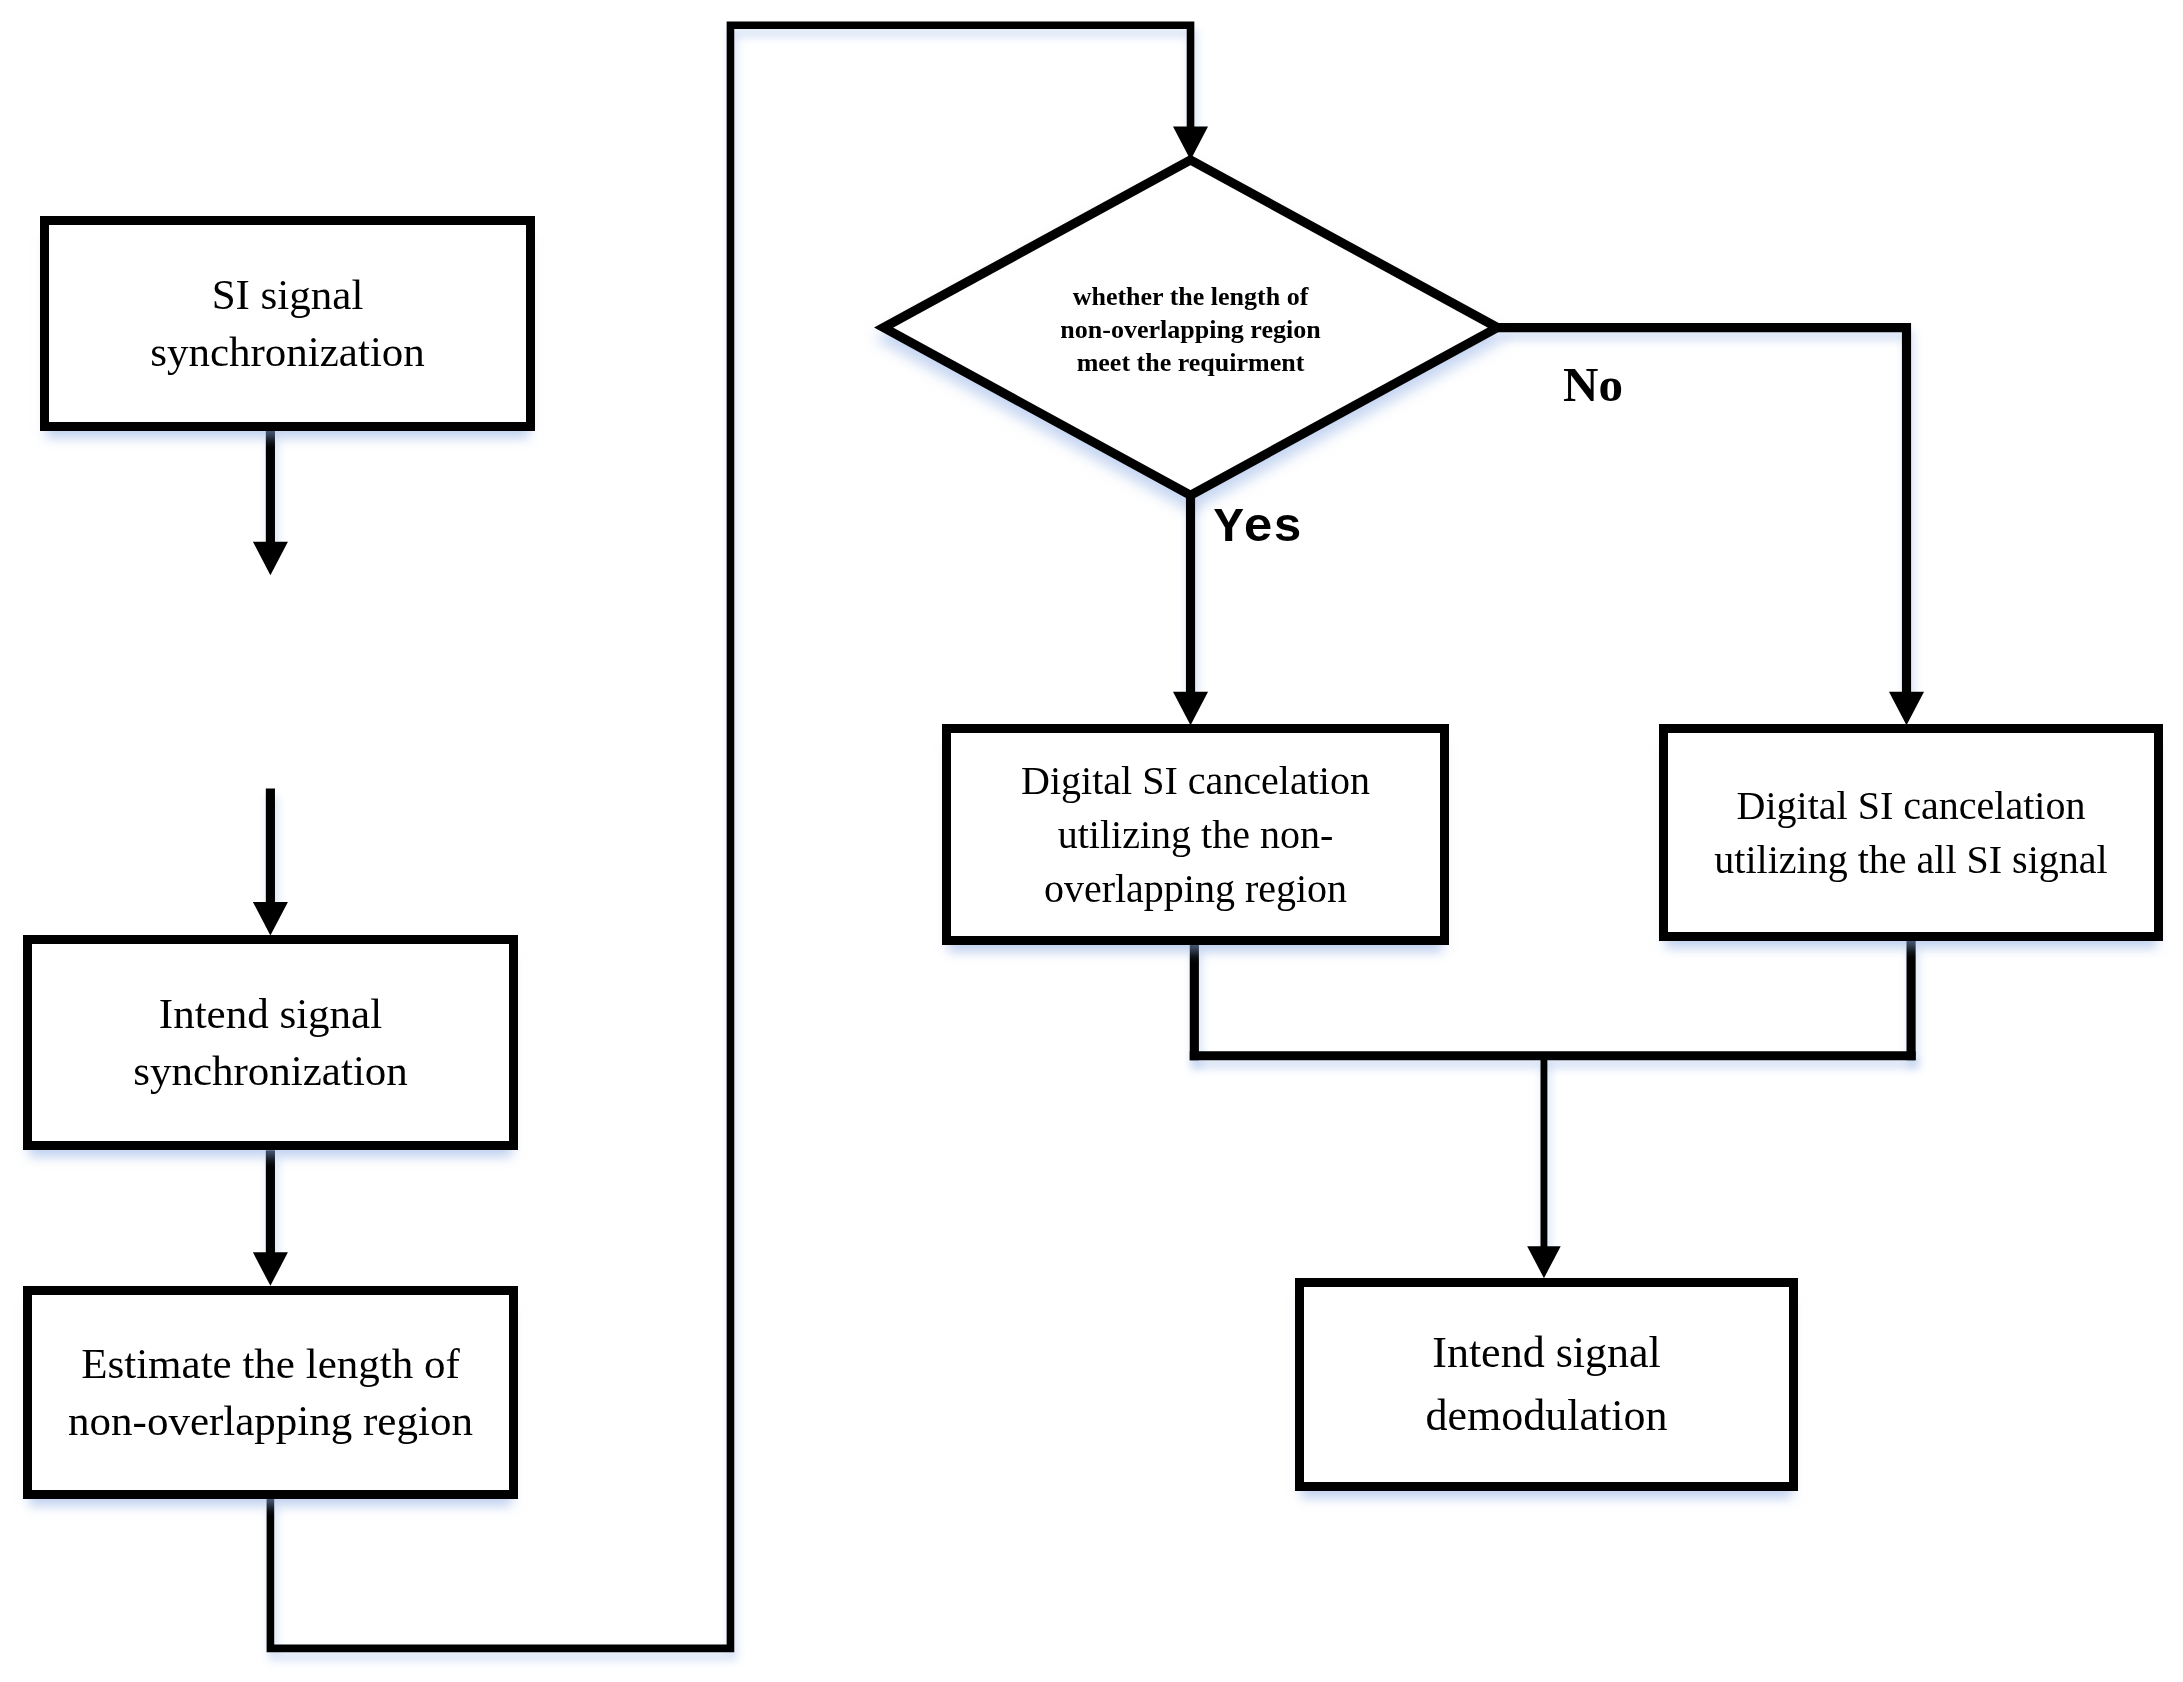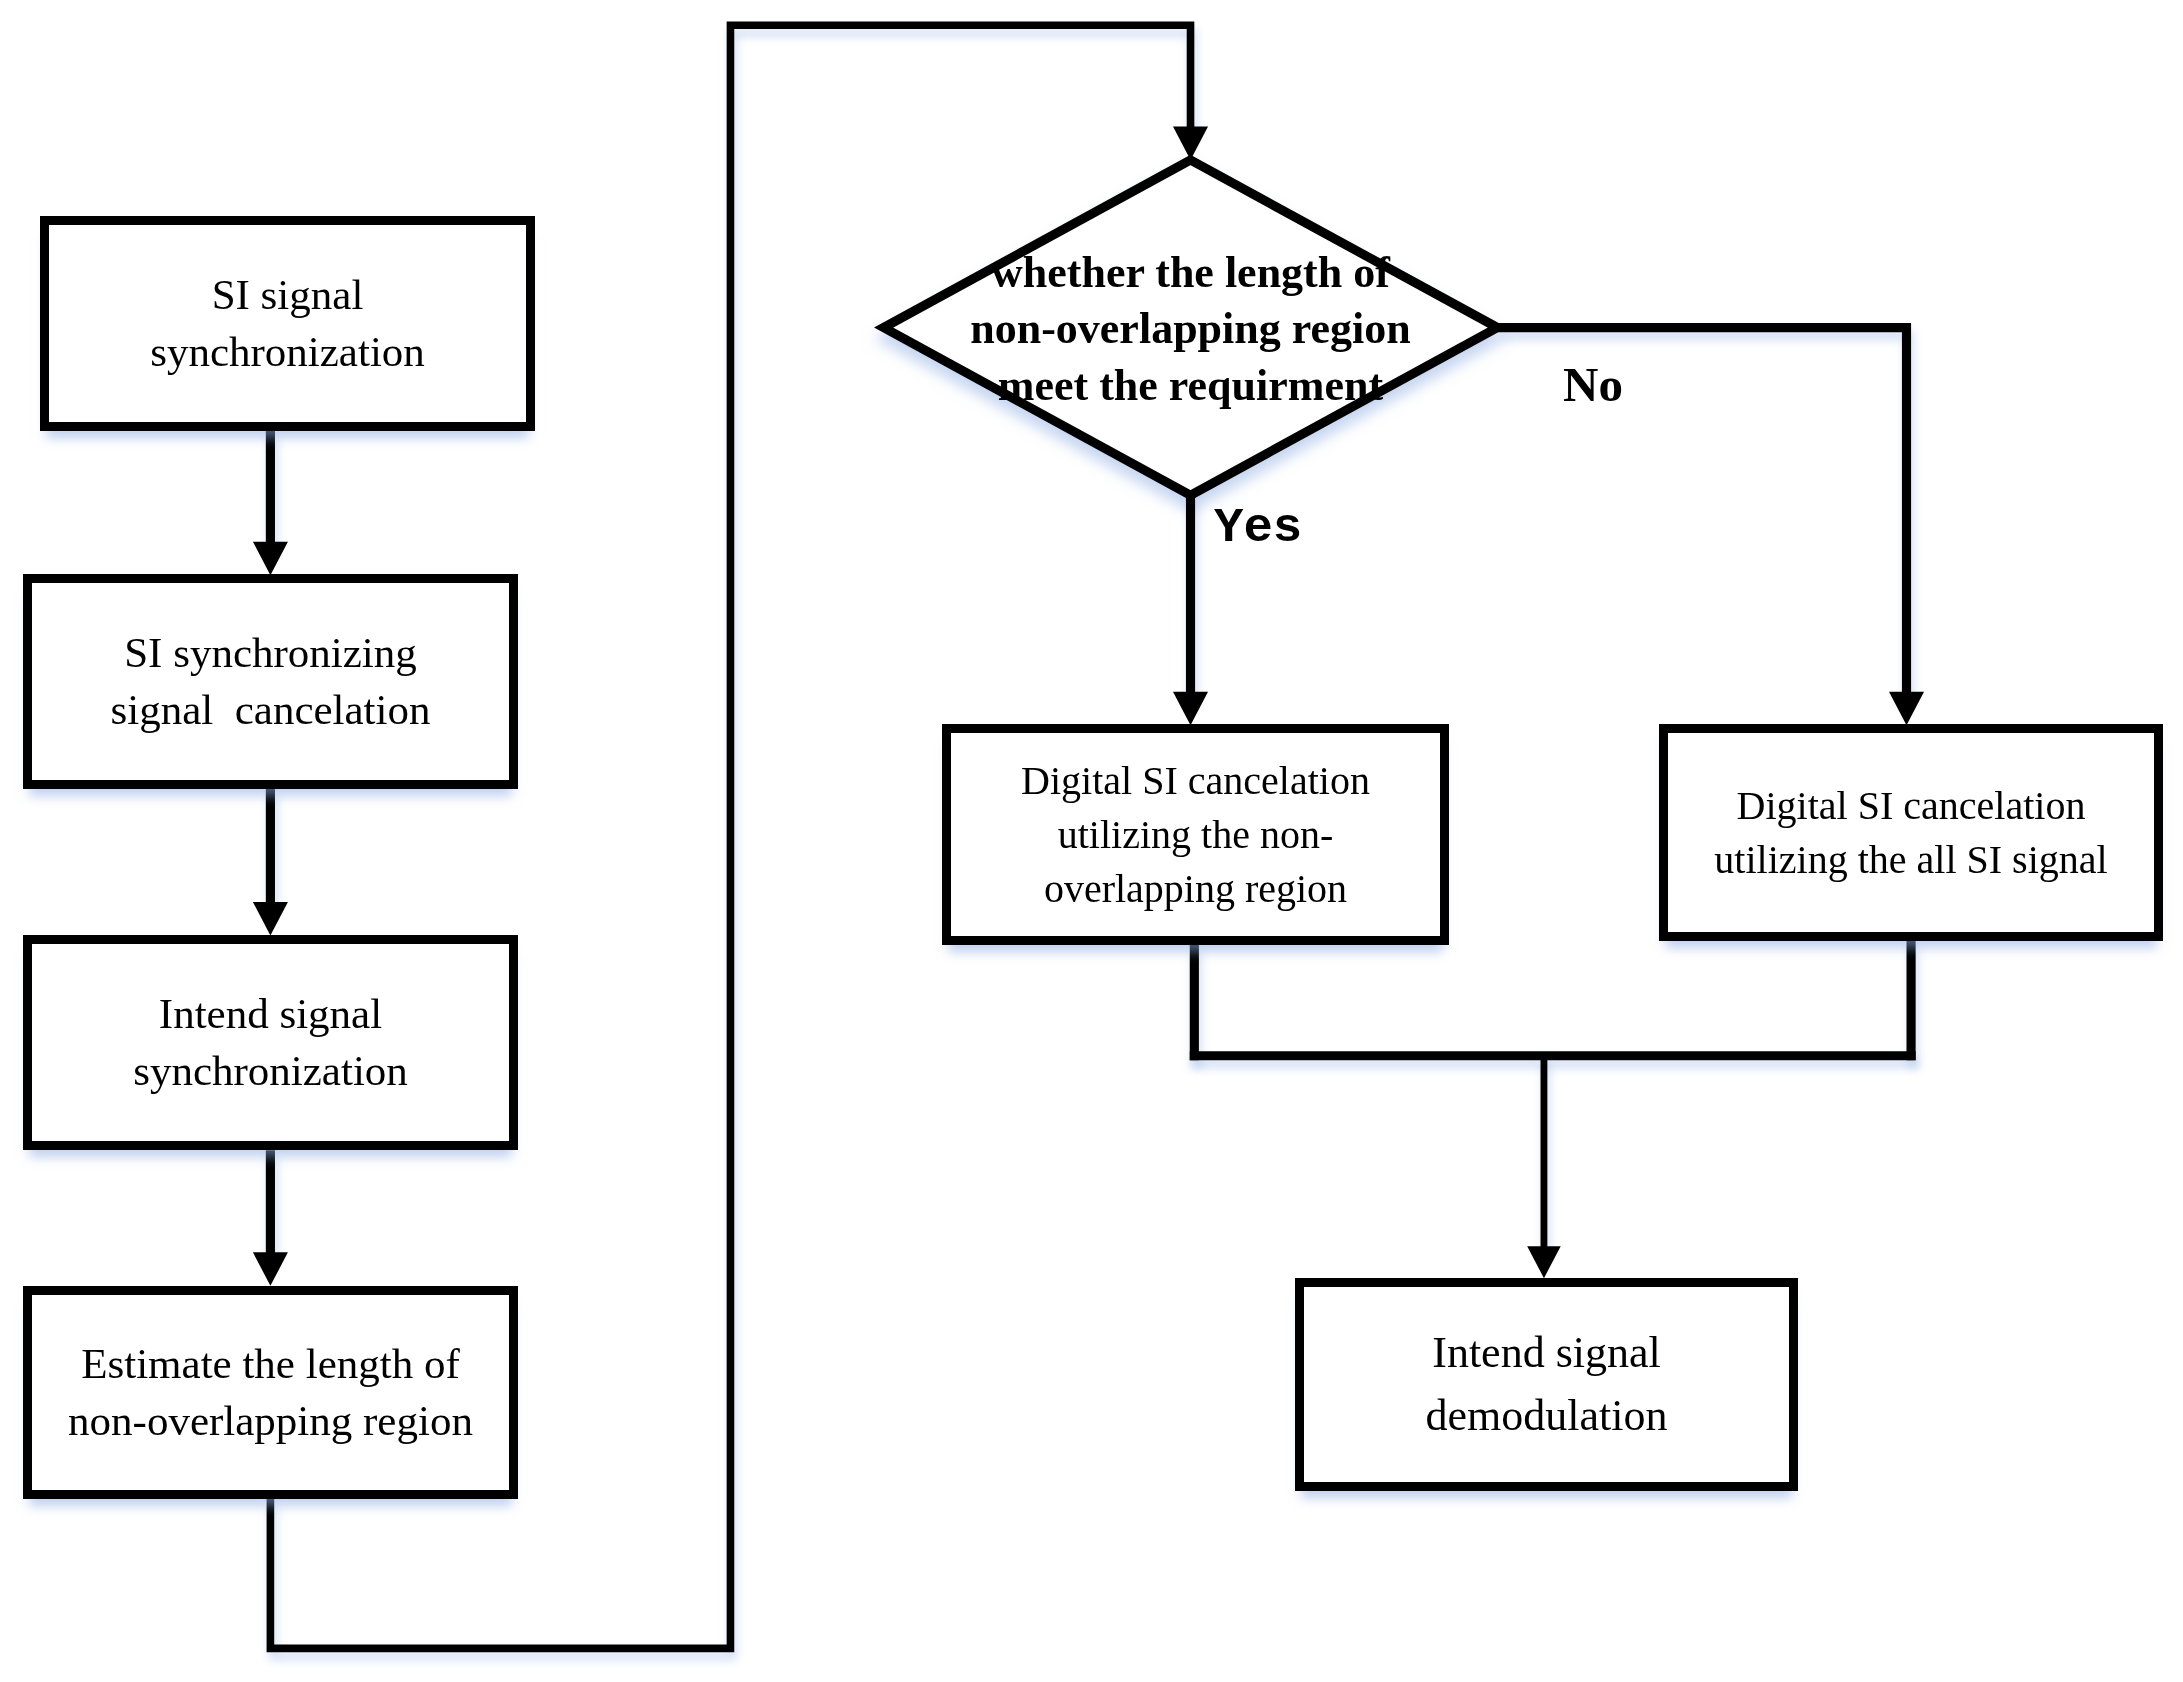--- a/index.html
+++ b/index.html
@@ -54,21 +54,21 @@
   .box-text-md { font-size: 40px; line-height: 1.35; }
   .box-text-xl { font-size: 44px; line-height: 1.42; }
   .diamond-text {
     position: absolute;
     display: flex;
     align-items: center;
     justify-content: center;
     text-align: center;
     white-space: pre-wrap;
     font-weight: bold;
-    font-size: 44px;
+    font-size: 26px;
     line-height: 1.28;
   }
   .branch-label {
     position: absolute;
     font-weight: bold;
     font-size: 49px;
     line-height: 1;
     text-align: center;
   }
 </style>
@@ -104,24 +104,20 @@
     <path class="wire" stroke-width="12" d="M1562 1386 H2515"></path>
     <path class="wire" stroke-width="9" d="M2027 1386 V1638"></path>
     <polygon class="head" points="2005,1636 2049,1636 2027,1678"></polygon>
   </svg>
 
   <div class="box box-text-lg" style="left:40px; top:216px; width:495px; height:215px;">
     <span>SI signal
 synchronization</span>
   </div>
 
-  <div class="box box-text-lg" style="left:23px; top:574px; width:495px; height:215px;">
-    <span>SI synchronizing
-signal  cancelation</span>
-  </div>
 
   <div class="box box-text-lg" style="left:23px; top:935px; width:495px; height:215px;">
     <span>Intend signal
 synchronization</span>
   </div>
 
   <div class="box box-text-lg" style="left:23px; top:1286px; width:495px; height:213px;">
     <span>Estimate the length of
 non-overlapping region</span>
   </div>

